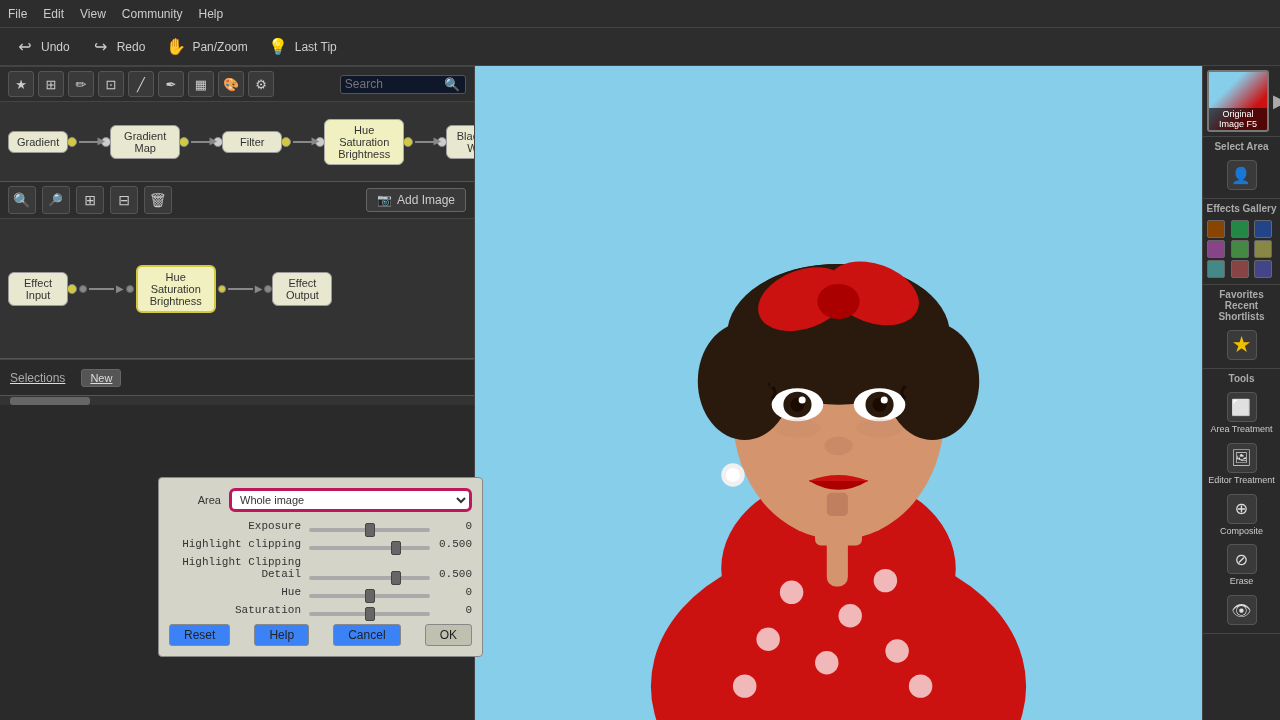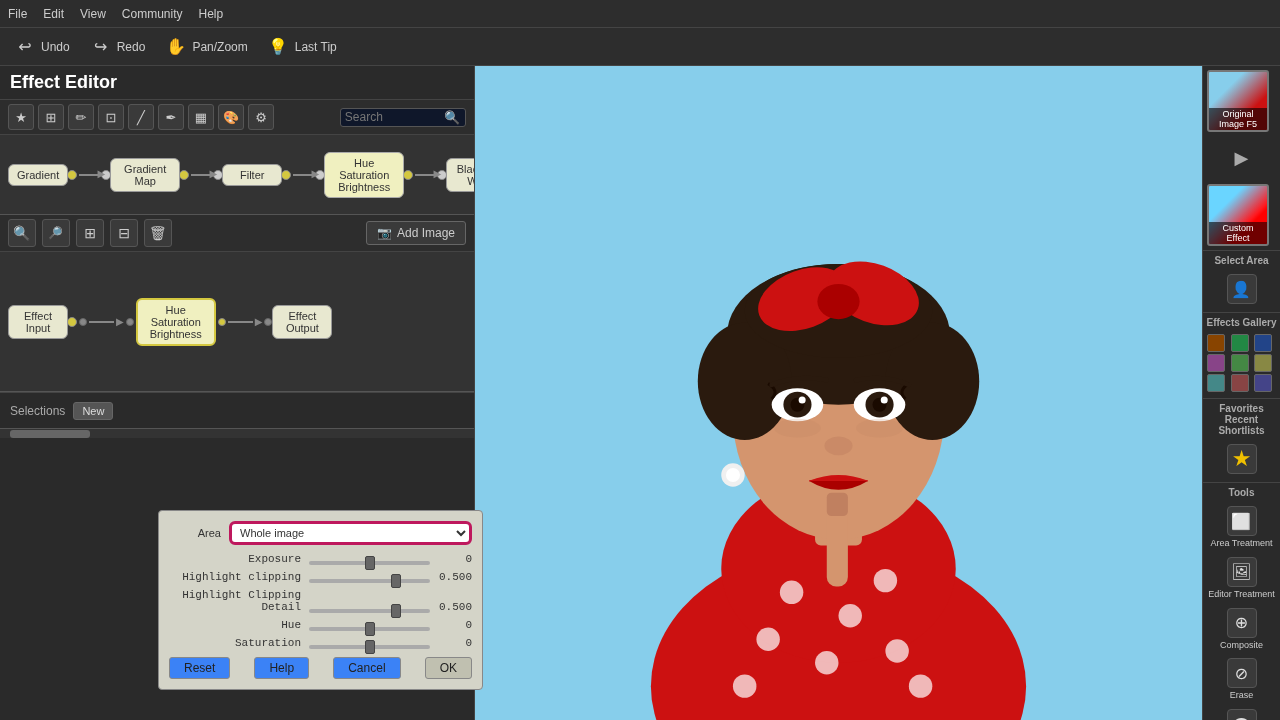--- a/index.html
+++ b/index.html
@@ -340,23 +340,24 @@
     .settings-btn.ok {
       background: #c0c0b0;
     }
 
     
     #selections-area {
       background: #2a2a2a;
       padding: 6px 10px;
       display: flex;
       align-items: center;
-      gap: 8px;
+      gap: 16px;
       border-top: 1px solid #444;
       height: 36px;
+      text-decoration: underline;
     }
     .selections-label { color: #aaa; font-size: 12px; }
     .selections-new-btn {
       background: #555;
       border: 1px solid #666;
       border-radius: 3px;
       padding: 2px 8px;
       font-size: 11px;
       cursor: pointer;
       color: #ddd;
@@ -389,25 +390,24 @@
       background: #2a2a2a;
       border-left: 1px solid #444;
       display: flex;
       flex-direction: column;
       align-items: stretch;
     }
 
     
     #thumbnails-area {
       display: flex;
-      flex-direction: column;
+      flex-direction: row;
       padding: 4px;
-      gap: 13px;
+      gap: 4px;
       border-bottom: 1px solid #444;
-      justify-content: flex-end;
     }
     .thumbnail-row {
       display: flex;
       gap: 4px;
     }
     .thumb {
       width: 62px;
       height: 62px;
       background: #555;
       border: 2px solid #777;
@@ -539,21 +539,20 @@
   </div>
   <div class="toolbar-btn">
     <div class="toolbar-icon" style="color:#c8b400;">💡</div>
     <span>Last Tip</span>
   </div>
 </div>
 
 <div id="main-layout">
 
   <div id="left-panel">
-    <div id="effect-editor-title">Effect Editor</div>
 
     <div id="effect-icons-bar">
       <div class="effect-icon-btn">★</div>
       <div class="effect-icon-btn">⊞</div>
       <div class="effect-icon-btn">✏</div>
       <div class="effect-icon-btn">⊡</div>
       <div class="effect-icon-btn">╱</div>
       <div class="effect-icon-btn">✒</div>
       <div class="effect-icon-btn">▦</div>
       <div class="effect-icon-btn">🎨</div>

